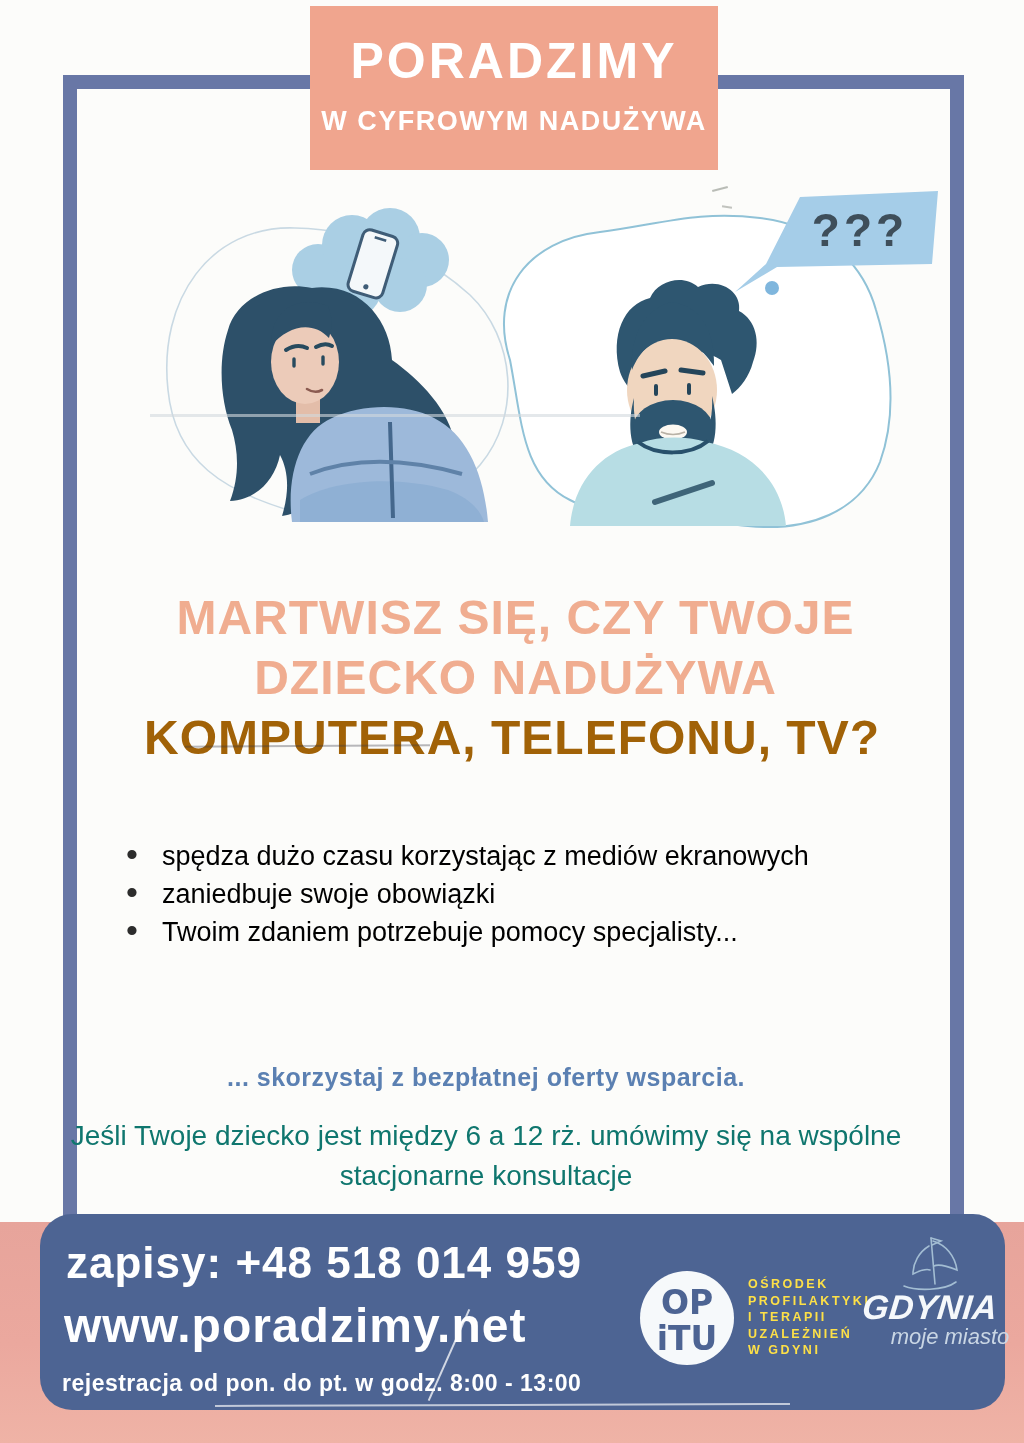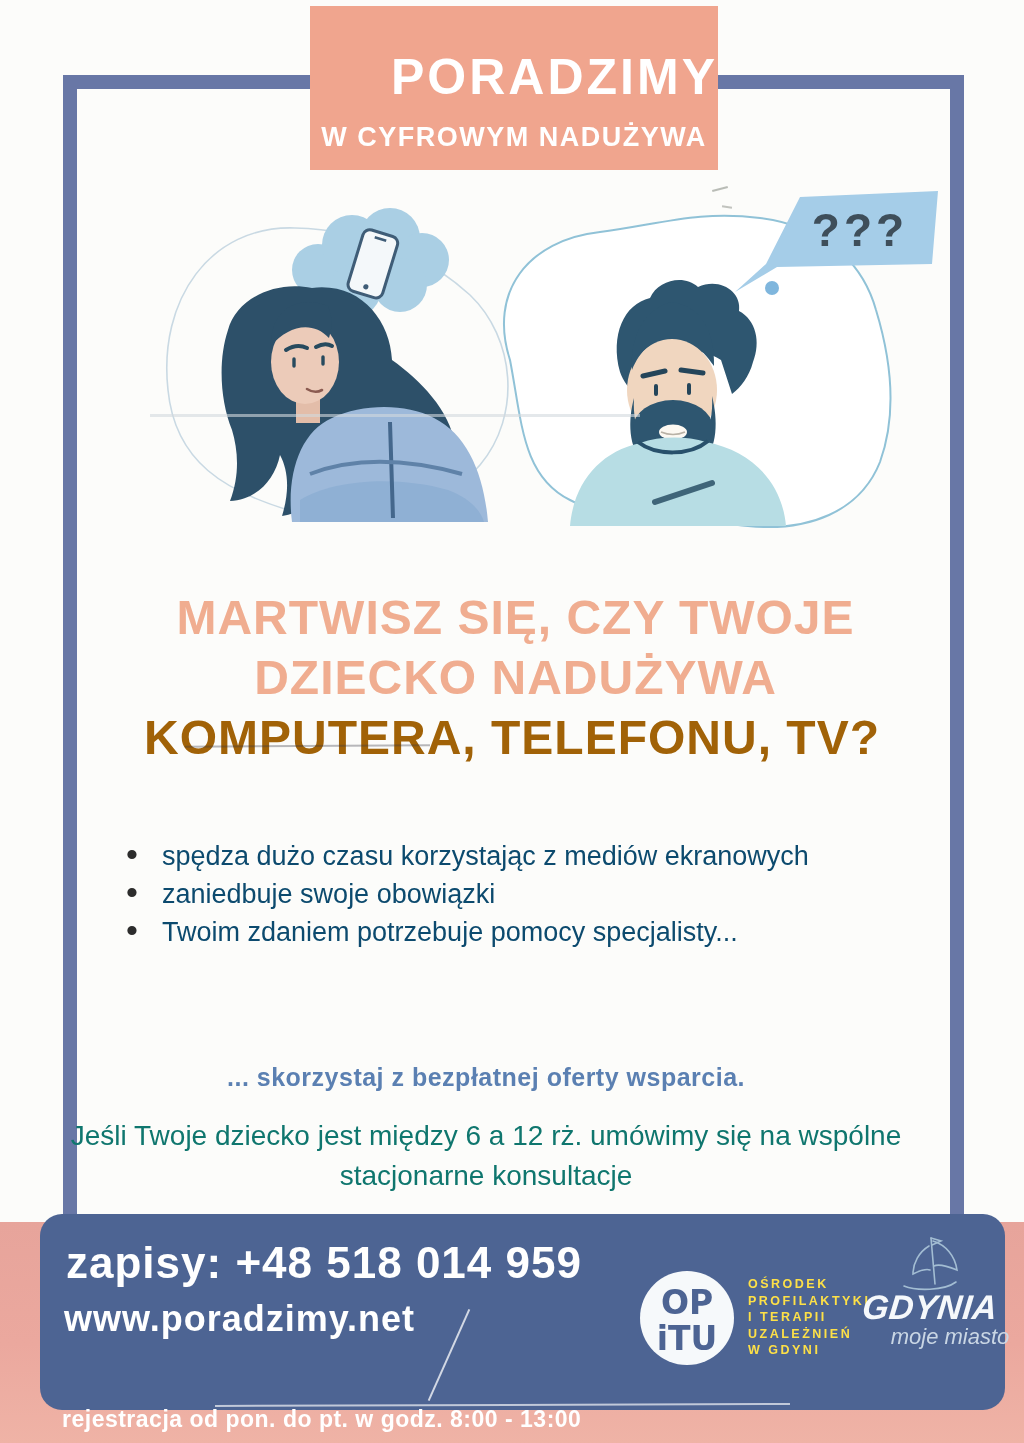--- a/index.html
+++ b/index.html
@@ -17,60 +17,60 @@
     position:absolute;left:63px;top:75px;width:873px;height:1136px;
     border-top:14px solid #6877a6;border-left:14px solid #6877a6;border-right:14px solid #6877a6;
     z-index:1;
   }
 
   
   .header-box{
     position:absolute;left:310px;top:6px;width:408px;height:164px;
     background:#f0a58e;z-index:3;text-align:center;color:#ffffff;
   }
-  .header-title{font-size:50px;font-weight:bold;letter-spacing:3px;margin-top:42px;text-align:right;}
+  .header-title{font-size:50px;font-weight:bold;letter-spacing:3px;margin-top:26px;}
   .header-subtitle{font-size:27px;font-weight:bold;letter-spacing:1.5px;margin-top:16px;}
 
   
   .illustration{position:absolute;left:60px;top:170px;z-index:2;}
 
   
   .headline{
     position:absolute;left:0;top:588px;width:1024px;text-align:center;
     font-weight:bold;z-index:2;line-height:60px;
   }
   .headline .hl-peach{font-size:48px;color:#f0ad90;letter-spacing:1px;padding-left:7px;}
   .headline .hl-blue{font-size:48px;color:#a16207;letter-spacing:1px;}
 
   
   .bullets{
     position:absolute;left:118px;top:838px;width:780px;margin:0;padding:0;
-    list-style:none;font-size:27px;color:#0c4a6e;line-height:37px;z-index:2;
+    list-style:none;font-size:27px;color:#000000;line-height:37px;z-index:2;
   }
   .bullets li{position:relative;padding-left:44px;white-space:pre-line;margin-bottom:1px;}
   .bullets li::before{content:"\2022";position:absolute;left:8px;top:-2px;font-size:34px;color:#2c2c2c;}
 
   
   .cta{position:absolute;left:0;top:1063px;width:972px;text-align:center;z-index:2;}
   .cta-highlight{font-size:25px;font-weight:bold;color:#5b80b2;letter-spacing:0.5px;}
   .cta-body{font-size:28px;color:#0f766e;margin-top:24px;line-height:40px;white-space:pre-line;}
 
   
   .footer{
     position:absolute;left:0;top:1222px;width:1024px;height:221px;
     background:linear-gradient(180deg,#e7a49b 0%,#eba89e 55%,#efb3a6 100%);
     z-index:4;
   }
   .footer-box{
     position:absolute;left:40px;top:-8px;width:965px;height:196px;
-    background:#4d6493;border-radius:22px;
+    background:#4d6493;border-radius:32px;
   }
   .footer-phone{position:absolute;left:26px;top:24px;font-size:44px;font-weight:bold;color:#ffffff;letter-spacing:1px;}
-  .footer-site{position:absolute;left:24px;top:84px;font-size:36px;font-weight:bold;color:#ffffff;letter-spacing:1px;}
-  .footer-hours{position:absolute;left:22px;top:156px;font-size:23px;font-weight:bold;color:#ffffff;letter-spacing:0.5px;margin-top:36px;}
+  .footer-site{position:absolute;left:24px;top:84px;font-size:48px;font-weight:bold;color:#ffffff;letter-spacing:1px;}
+  .footer-hours{position:absolute;left:22px;top:156px;font-size:23px;font-weight:bold;color:#ffffff;letter-spacing:0.5px;}
 
   .opitu-logo{position:absolute;left:597px;top:54px;}
   .opitu-text{position:absolute;left:708px;top:62px;font-size:12.5px;line-height:16.5px;
     color:#fde047;letter-spacing:2.5px;font-weight:bold;}
   .gdynia{position:absolute;left:805px;top:18px;width:170px;text-align:center;}
   .gdynia-ship{display:block;margin:0 auto;}
   .gdynia-title{font-size:34px;font-weight:bold;font-style:italic;color:#f5f8fb;
     letter-spacing:0.5px;transform:skewX(-6deg);margin-top:-6px;}
   .gdynia-tagline{font-family:Liberation Sans, sans-serif;font-style:italic;font-size:22px;
     color:#c9d6e4;margin-top:-3px;padding-left:40px;}

